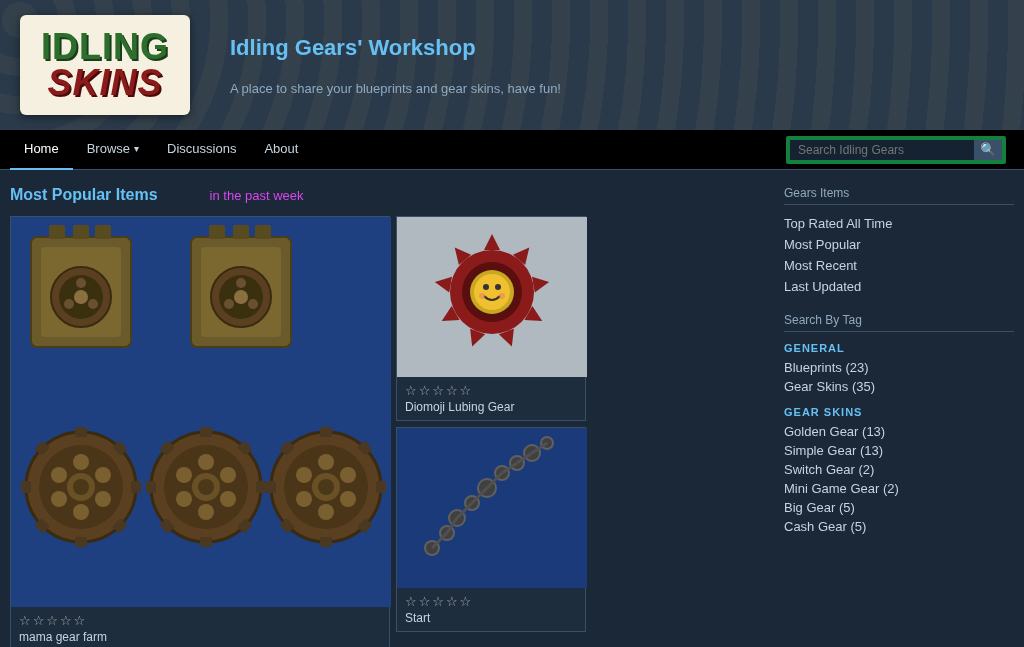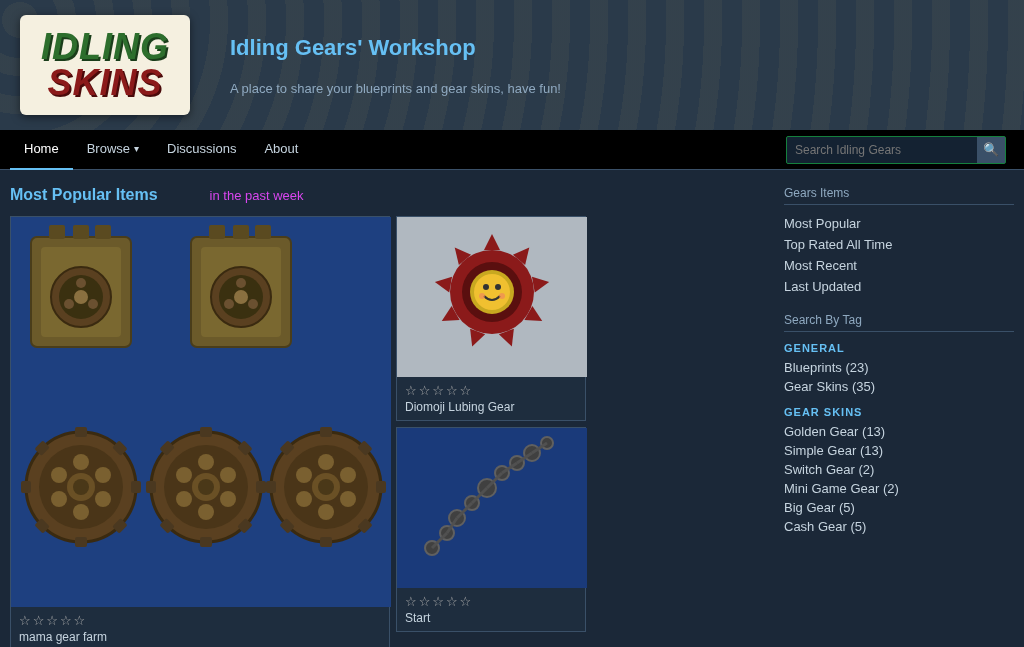--- a/index.html
+++ b/index.html
@@ -32,21 +32,20 @@
       justify-content: center;
       flex-direction: column;
       padding: 8px;
       box-shadow: 0 2px 8px rgba(0,0,0,0.5);
     }
     .logo-text-idling {
       font-size: 36px;
       font-weight: 900;
       color: #2d6e2d;
       line-height: 1;
-      font-style: italic;
       text-shadow: 2px 2px 0 #1a3d1a;
       letter-spacing: 1px;
     }
     .logo-text-gears {
       font-size: 36px;
       font-weight: 900;
       color: #8b1a1a;
       line-height: 1;
       font-style: italic;
       text-shadow: 2px 2px 0 #4a0a0a;
@@ -93,21 +92,21 @@
     .nav-dropdown {
       display: flex;
       align-items: center;
       gap: 4px;
     }
     .nav-spacer { flex: 1; }
     .search-bar {
       display: flex;
       align-items: center;
       background: #142232;
-      border: 1px solid #15803d;
+      border: 4px solid #15803d;
       border-radius: 2px;
       height: 28px;
       width: 220px;
       margin-right: 8px;
     }
     .search-input {
       background: transparent;
       border: none;
       outline: none;
       color: #8fa9c0;
@@ -485,22 +484,22 @@
         </div>
       </div>
 
     </div>
   </div>
 
   <div class="sidebar">
 
     <div class="sidebar-section">
       <div class="sidebar-section-title">Gears Items</div>
+      <a class="sidebar-link">Top Rated All Time</a>
       <a class="sidebar-link">Most Popular</a>
-      <a class="sidebar-link">Top Rated All Time</a>
       <a class="sidebar-link">Most Recent</a>
       <a class="sidebar-link">Last Updated</a>
     </div>
 
     <div class="sidebar-section">
       <div class="sidebar-section-title">Search By Tag</div>
 
       <div class="tag-category-label">GENERAL</div>
       <a class="tag-link">
         <span>Blueprints</span>

